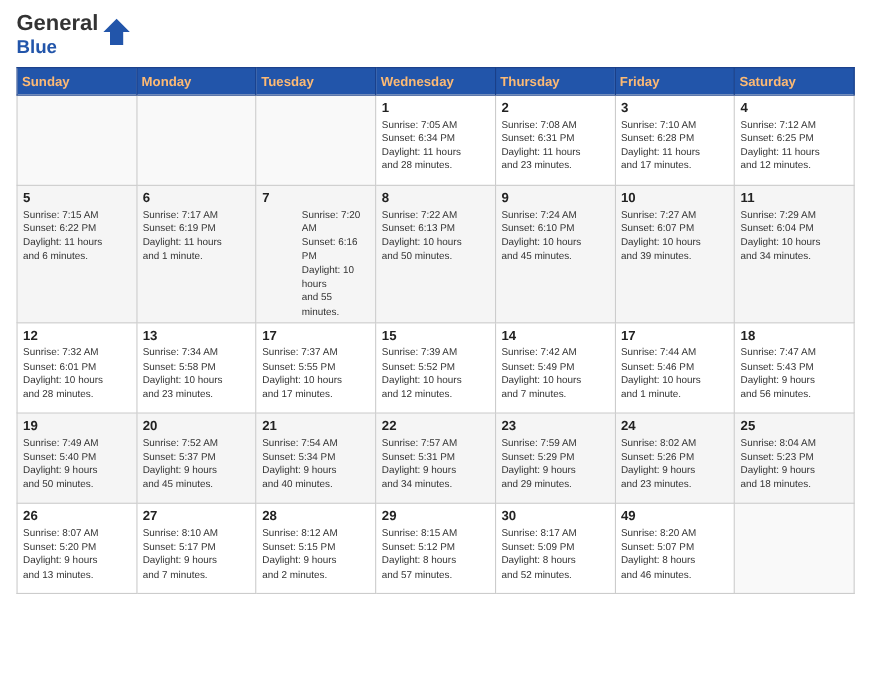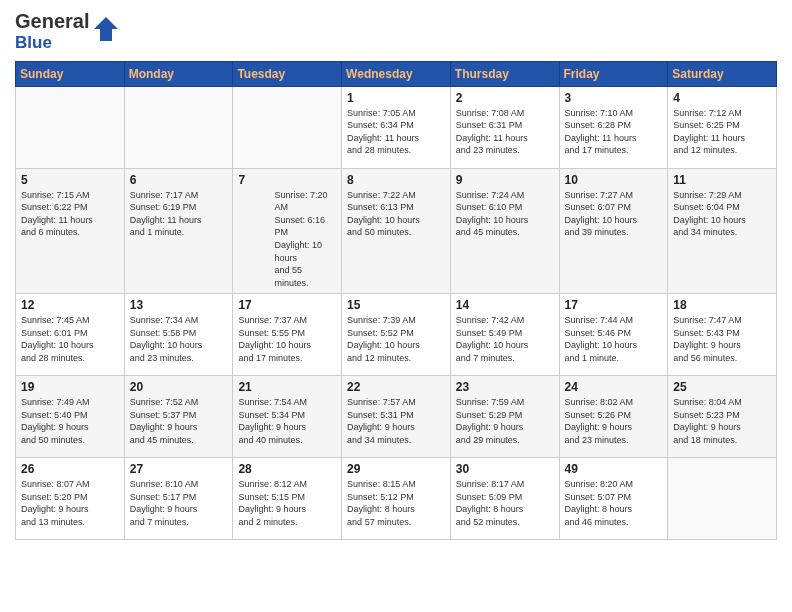--- a/index.html
+++ b/index.html
@@ -198,21 +198,21 @@
             <span class="day-num">11</span>
             <div class="day-info" style="white-space: pre-line;">Sunrise: 7:29 AM
 Sunset: 6:04 PM
 Daylight: 10 hours
 and 34 minutes.</div>
           </td>
         </tr>
         <tr>
           <td>
             <span class="day-num">12</span>
-            <div class="day-info" style="white-space: pre-line;">Sunrise: 7:45 AM
+            <div class="day-info" style="white-space: pre-line;">Sunrise: 7:32 AM
 Sunset: 6:01 PM
 Daylight: 10 hours
 and 28 minutes.</div>
           </td>
           <td>
             <span class="day-num">13</span>
             <div class="day-info" style="white-space: pre-line;">Sunrise: 7:34 AM
 Sunset: 5:58 PM
 Daylight: 10 hours
 and 23 minutes.</div>

